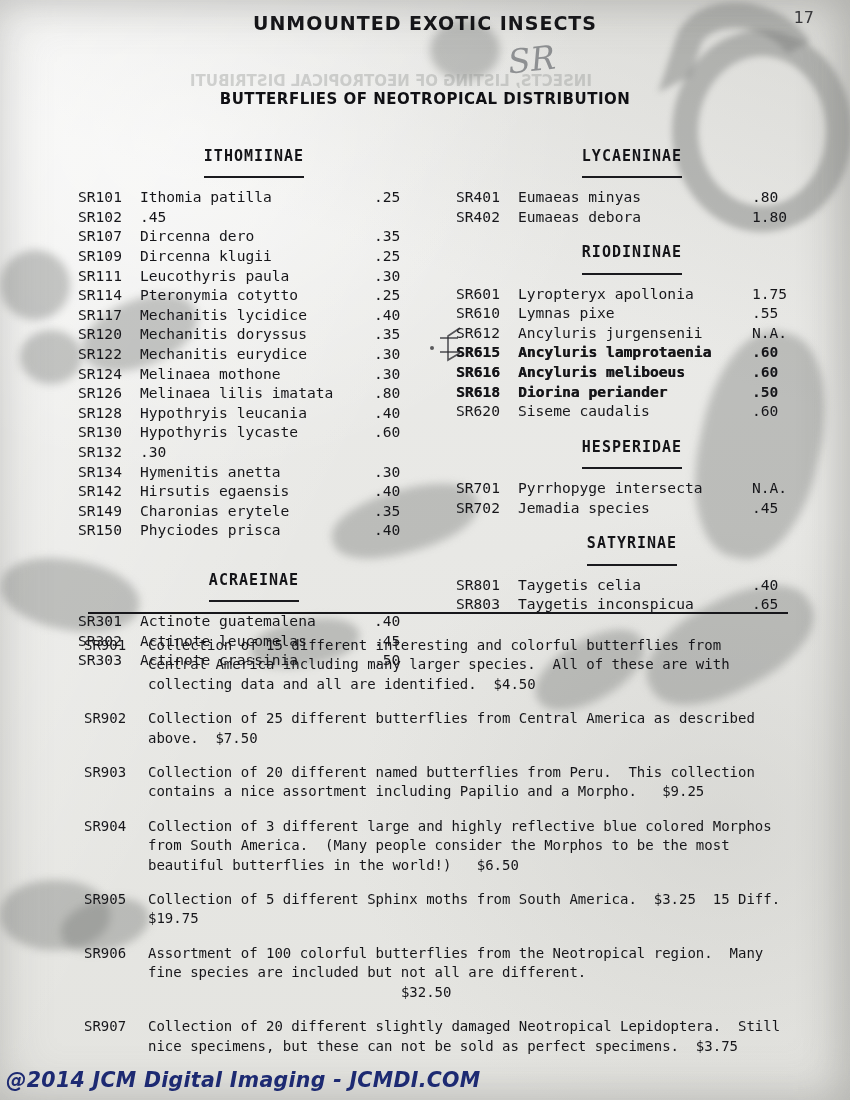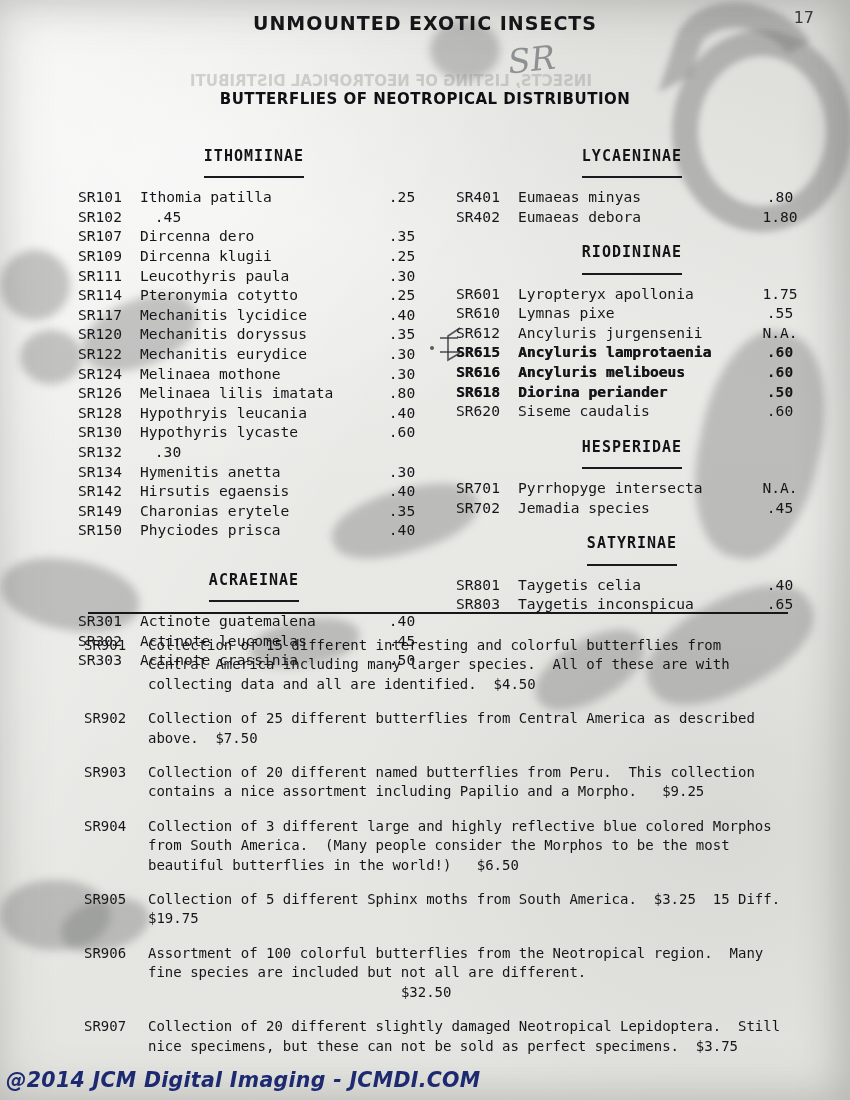--- a/index.html
+++ b/index.html
@@ -125,21 +125,21 @@
     line-height: 1.15;
   }
   .rows { list-style: none; margin: 0; padding: 0; font-size: 14.6px; line-height: 19.6px; }
   .row {
     display: flex;
     align-items: baseline;
     white-space: pre;
   }
   .code { width: 62px; flex: none; }
   .name { flex: 1 1 auto; }
-  .price { flex: none; text-align: center; width: 56px; }
+  .price { flex: none; text-align: left; width: 56px; }
   .row.bold { font-weight: bold; }
   .row.bold .code, .row.bold .name { text-shadow: 0.4px 0 0 rgba(0,0,0,0.85); }
 
   
   .penmark {
     position: absolute;
     left: 438px; top: 326px;
     width: 34px; height: 40px;
     pointer-events: none;
   }

